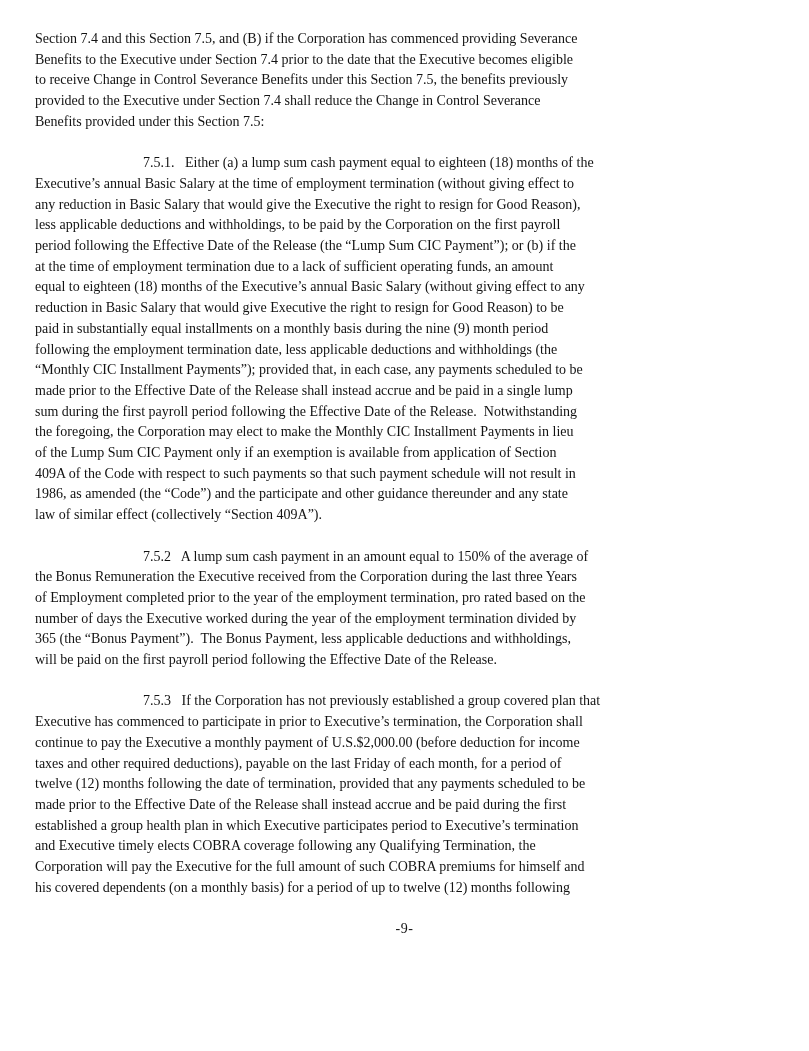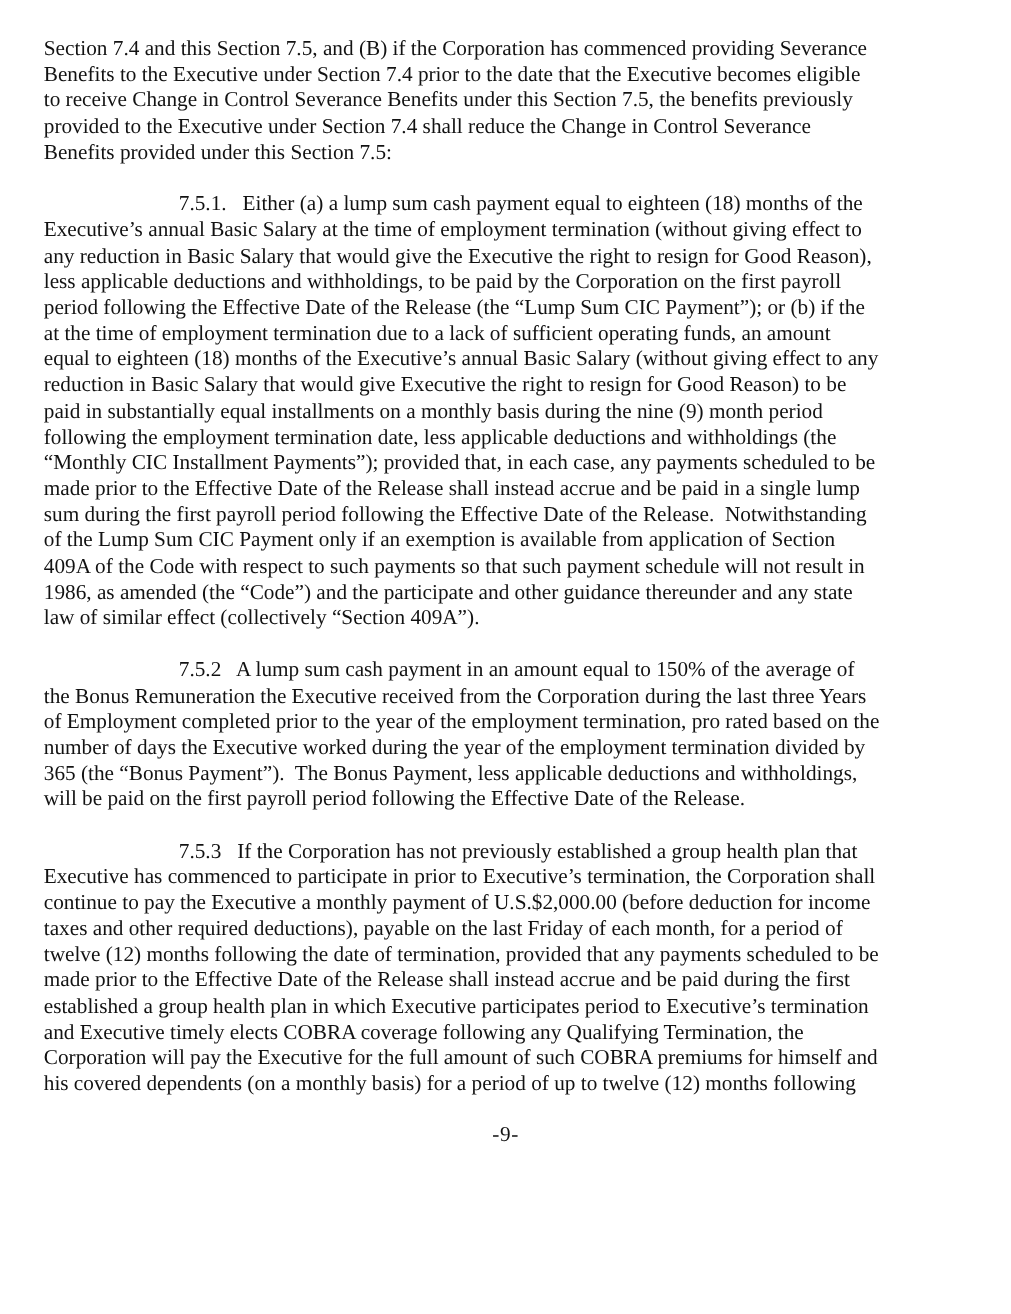--- a/index.html
+++ b/index.html
@@ -4,21 +4,21 @@
 <style>
   html, body { margin: 0; padding: 0; background: #e8e8e8; }
   .page {
     position: relative;
     width: 809px;
     height: 1051px;
     margin: 0 auto;
     background: #ffffff;
     overflow: hidden;
     font-family: "Liberation Serif", "DejaVu Serif", serif;
-    font-size: 17px;
+    font-size: 14px;
     line-height: 20.7px;
     color: #121212;
   }
   .document-body {
     padding: 29px 28px 0 35px;
   }
   .paragraph { margin: 0 0 20.7px 0; }
   .line { white-space: pre; }
   .line.indent { padding-left: 108px; }
   .defined-term { text-underline-offset: 2px; }
@@ -47,35 +47,36 @@
         <div class="line"><span>less applicable deductions and withholdings, to be paid by the Corporation on the first payroll</span></div>
         <div class="line"><span>period following the Effective Date of the Release (the “</span><span class="defined-term">Lump Sum CIC Payment</span><span>”); or (b) if the</span></div>
         <div class="line"><span>at the time of employment termination due to a lack of sufficient operating funds, an amount</span></div>
         <div class="line"><span>equal to eighteen (18) months of the Executive’s annual Basic Salary (without giving effect to any</span></div>
         <div class="line"><span>reduction in Basic Salary that would give Executive the right to resign for Good Reason) to be</span></div>
         <div class="line"><span>paid in substantially equal installments on a monthly basis during the nine (9) month period</span></div>
         <div class="line"><span>following the employment termination date, less applicable deductions and withholdings (the</span></div>
         <div class="line"><span>“</span><span class="defined-term">Monthly CIC Installment Payments</span><span>”); provided that, in each case, any payments scheduled to be</span></div>
         <div class="line"><span>made prior to the Effective Date of the Release shall instead accrue and be paid in a single lump</span></div>
         <div class="line"><span>sum during the first payroll period following the Effective Date of the Release.  Notwithstanding</span></div>
+        <div class="line"><span>the foregoing, the Corporation may elect to make the Monthly CIC Installment Payments in lieu</span></div>
         <div class="line"><span>of the Lump Sum CIC Payment only if an exemption is available from application of Section</span></div>
         <div class="line"><span>409A of the Code with respect to such payments so that such payment schedule will not result in</span></div>
         <div class="line"><span>1986, as amended (the “</span><span class="defined-term">Code</span><span>”) and the participate and other guidance thereunder and any state</span></div>
         <div class="line"><span>law of similar effect (collectively “</span><span class="defined-term">Section 409A</span><span>”).</span></div>
       </div>
       <div class="paragraph">
         <div class="line indent"><span>7.5.2   A lump sum cash payment in an amount equal to 150% of the average of</span></div>
         <div class="line"><span>the Bonus Remuneration the Executive received from the Corporation during the last three Years</span></div>
         <div class="line"><span>of Employment completed prior to the year of the employment termination, pro rated based on the</span></div>
         <div class="line"><span>number of days the Executive worked during the year of the employment termination divided by</span></div>
         <div class="line"><span>365 (the “</span><span class="defined-term">Bonus Payment</span><span>”).  The Bonus Payment, less applicable deductions and withholdings,</span></div>
         <div class="line"><span>will be paid on the first payroll period following the Effective Date of the Release.</span></div>
       </div>
       <div class="paragraph">
-        <div class="line indent"><span>7.5.3   If the Corporation has not previously established a group health plan that</span></div>
+        <div class="line indent"><span>7.5.3   If the Corporation has not previously established a group covered plan that</span></div>
         <div class="line"><span>Executive has commenced to participate in prior to Executive’s termination, the Corporation shall</span></div>
         <div class="line"><span>continue to pay the Executive a monthly payment of U.S.$2,000.00 (before deduction for income</span></div>
         <div class="line"><span>taxes and other required deductions), payable on the last Friday of each month, for a period of</span></div>
         <div class="line"><span>twelve (12) months following the date of termination, provided that any payments scheduled to be</span></div>
         <div class="line"><span>made prior to the Effective Date of the Release shall instead accrue and be paid during the first</span></div>
         <div class="line"><span>established a group health plan in which Executive participates period to Executive’s termination</span></div>
         <div class="line"><span>and Executive timely elects COBRA coverage following any Qualifying Termination, the</span></div>
         <div class="line"><span>Corporation will pay the Executive for the full amount of such COBRA premiums for himself and</span></div>
         <div class="line"><span>his covered dependents (on a monthly basis) for a period of up to twelve (12) months following</span></div>
       </div>

